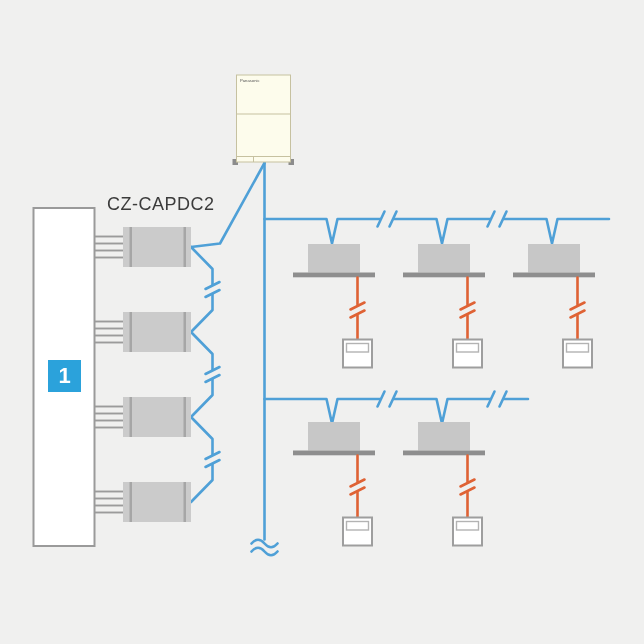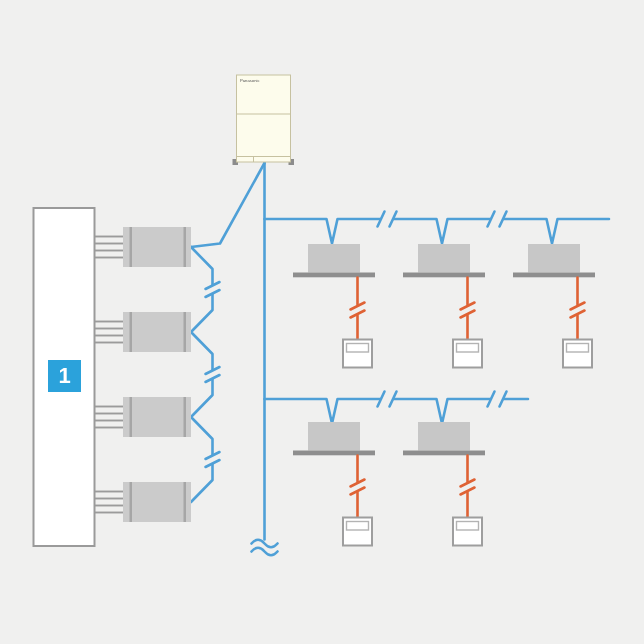--- a/index.html
+++ b/index.html
@@ -300,15 +300,16 @@
       <rect class="odu-foot" x="288.5" y="159" width="5.5" height="6"></rect>
       <rect class="odu-body" x="236.5" y="75" width="54" height="87"></rect>
       <line class="odu-line" x1="236.5" y1="114" x2="290.5" y2="114"></line>
       <line class="odu-line" x1="236.5" y1="156.5" x2="290.5" y2="156.5"></line>
       <line class="odu-line" x1="253.5" y1="156.5" x2="253.5" y2="162"></line>
       <text class="odu-brand" x="240" y="82">Panasonic</text>
     </g>
 
   </svg>
 
+  <div class="model-label">CZ-CAPDC2</div>
   <div class="group-badge">1</div>
 
 </div>
 
 </body></html>

